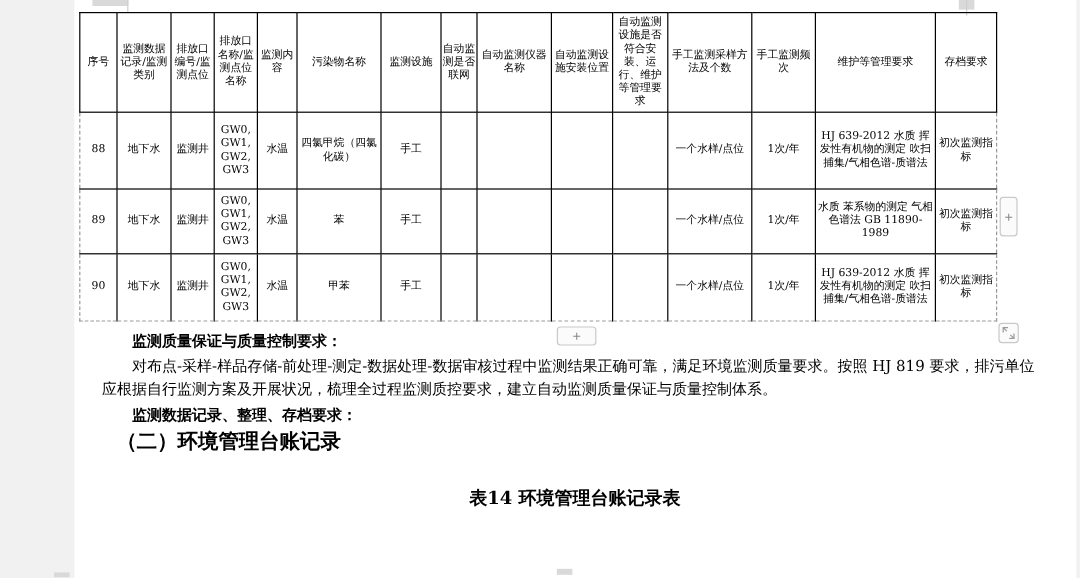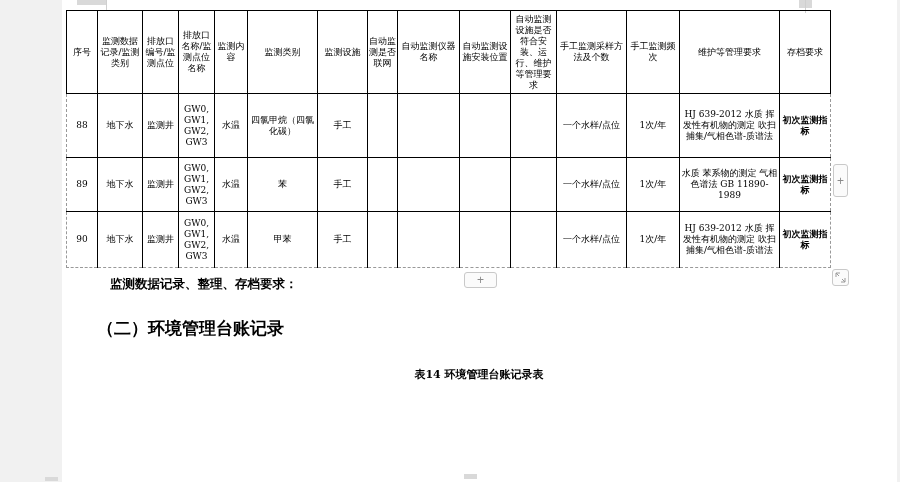--- a/index.html
+++ b/index.html
@@ -13,38 +13,38 @@
 
   
   table.mon{position:absolute;left:66px;top:10px;width:764px;border-collapse:collapse;table-layout:fixed;}
   table.mon th,table.mon td{border:1px solid #000;font-weight:normal;font-size:9px;line-height:11px;
        text-align:center;vertical-align:middle;padding:0 1px;overflow:hidden;word-break:break-word;}
   table.mon thead tr{height:83px;}
   table.mon tr.r0{height:64px;}
   table.mon tr.r1{height:54px;}
   table.mon tr.r2{height:56px;}
   table.mon tbody td:first-child{border-left:1px dashed #999;}
-  table.mon tbody td:last-child{border-right:1px dashed #999;font-weight:bold;}
+  table.mon tbody td:last-child{border-right:1px dashed #999;}
   table.mon tbody tr:last-child td{border-bottom:1px dashed #999;}
   td.gw{white-space:pre-line;word-break:break-all;margin-left:24px;}
 
   
   .btn{position:absolute;display:flex;align-items:center;justify-content:center;
        background:#fbfbfb;border:1px solid #c9c9c9;border-radius:3px;color:#8a8a8a;
        font-family:"Liberation Sans",sans-serif;font-size:12px;line-height:1;cursor:pointer;box-sizing:border-box;}
   .add-col{left:833px;top:164px;width:15px;height:33px;}
   .add-row{left:464px;top:272px;width:33px;height:16px;}
   .resize{left:832px;top:269px;width:17px;height:17px;padding:0;}
 
   
   .textblock{position:absolute;left:85px;top:272px;width:788px;font-size:12.5px;line-height:19.5px;}
   .sub{font-weight:bold;text-indent:2em;margin:2px 0 0 0;}
   .para{text-indent:2em;margin:1px 0 0 0;}
-  .heading{font-weight:bold;font-size:17px;margin:25px 0 0 12px;}
-  .caption{font-weight:bold;font-size:11px;text-align:center;margin-top:27px;}
+  .heading{font-weight:bold;font-size:17px;margin:4px 0 0 12px;}
+  .caption{font-weight:bold;font-size:15px;text-align:center;margin-top:27px;}
 </style>
 </head>
 <body>
 
 <div class="canvas">
   <div class="paper"></div>
 
   <div class="artifact" style="left:77px;top:0;width:30px;height:5px;"></div>
   <div class="hairline" style="left:106px;top:0;height:10px;"></div>
   <div class="artifact" style="left:799px;top:0;width:13px;height:8px;"></div>
@@ -70,21 +70,21 @@
         <col style="width:100px">
         <col style="width:51px">
     </colgroup>
     <thead>
       <tr>
         <th>序号</th>
         <th>监测数据记录/监测类别</th>
         <th>排放口编号/监测点位</th>
         <th>排放口名称/监测点位名称</th>
         <th>监测内容</th>
-        <th>监测类别</th>
+        <th>污染物名称</th>
         <th>监测设施</th>
         <th>自动监测是否联网</th>
         <th>自动监测仪器名称</th>
         <th>自动监测设施安装位置</th>
         <th>自动监测设施是否符合安装、运行、维护等管理要求</th>
         <th>手工监测采样方法及个数</th>
         <th>手工监测频次</th>
         <th>维护等管理要求</th>
         <th>存档要求</th>
       </tr>
@@ -160,17 +160,19 @@
     <span>+</span>
   </div>
   <div class="btn resize">
     <svg width="15" height="15" viewBox="0 0 15 15">
       <path d="M3 7 L3 3 L7 3 M3 3 L6 6" stroke="#9a9a9a" stroke-width="1" fill="none"></path>
       <path d="M12 8 L12 12 L8 12 M12 12 L9 9" stroke="#9a9a9a" stroke-width="1" fill="none"></path>
     </svg>
   </div>
 
   <div class="textblock">
+    <p class="sub">监测质量保证与质量控制要求：</p>
+    <p class="para">对布点-采样-样品存储-前处理-测定-数据处理-数据审核过程中监测结果正确可靠，满足环境监测质量要求。按照 HJ 819 要求，排污单位应根据自行监测方案及开展状况，梳理全过程监测质控要求，建立自动监测质量保证与质量控制体系。</p>
     <p class="sub">监测数据记录、整理、存档要求：</p>
     <p class="heading">（二）环境管理台账记录</p>
     <p class="caption">表14  环境管理台账记录表</p>
   </div>
 </div>
 
 </body></html>

